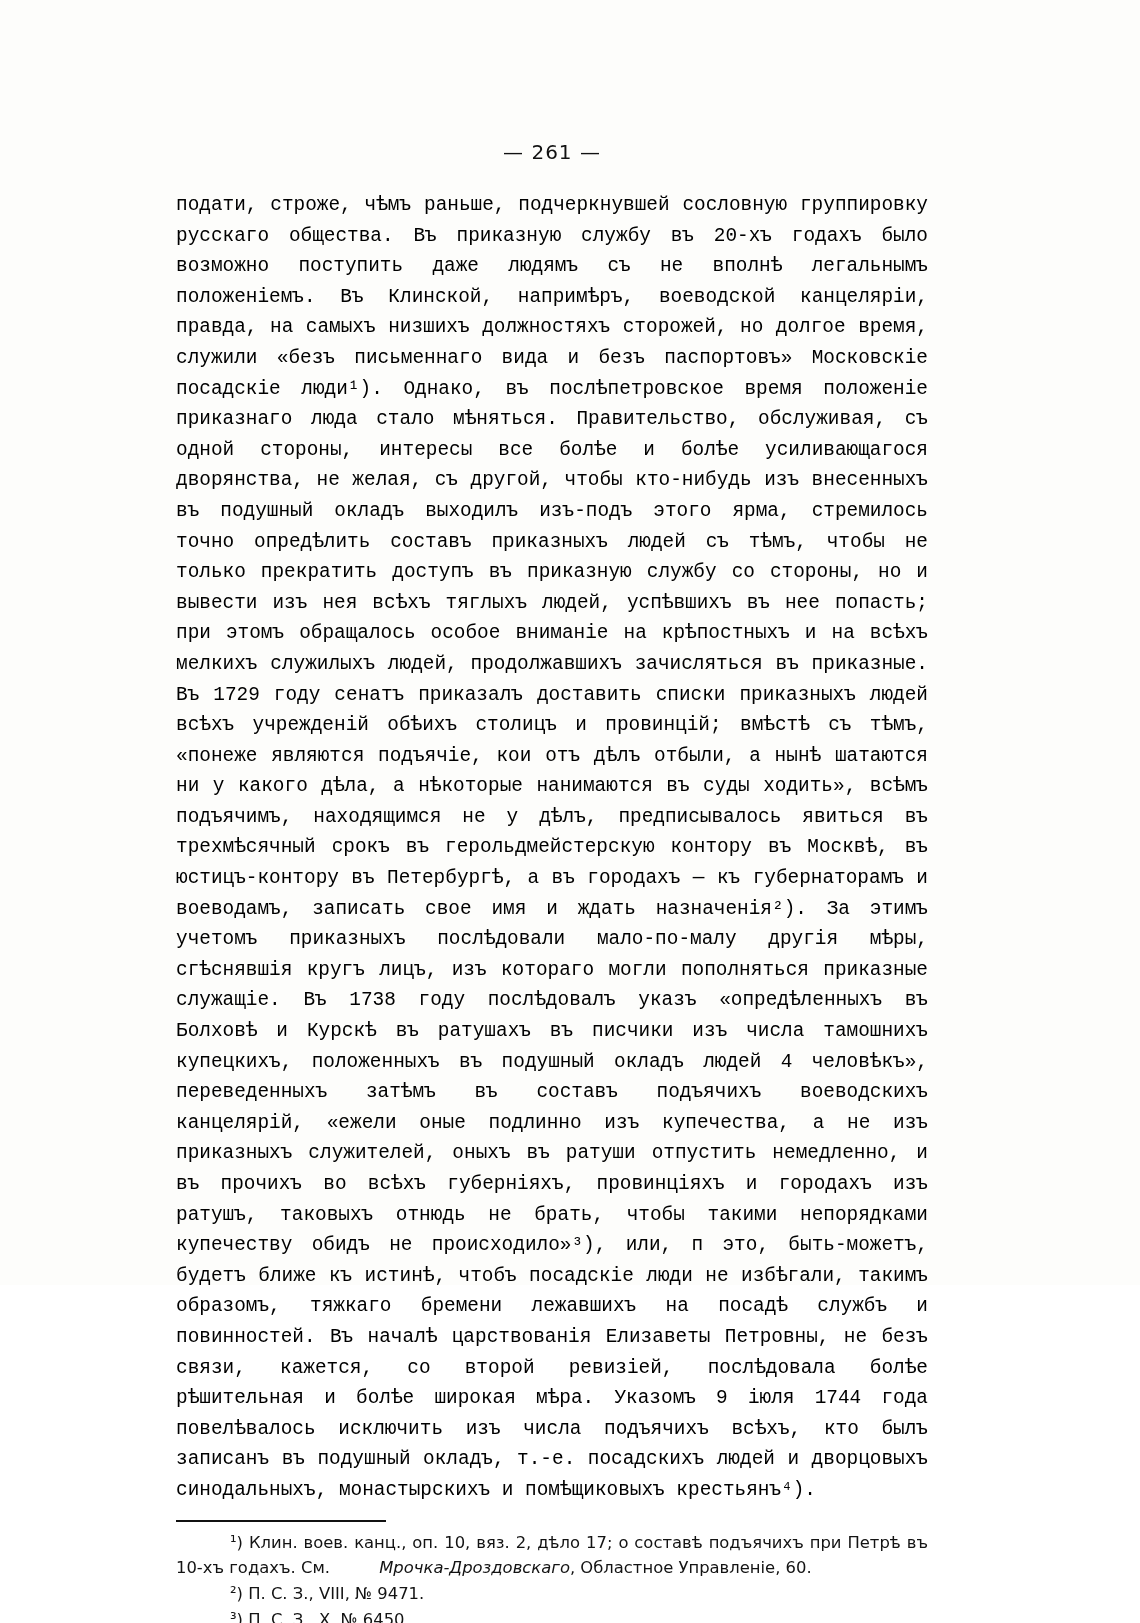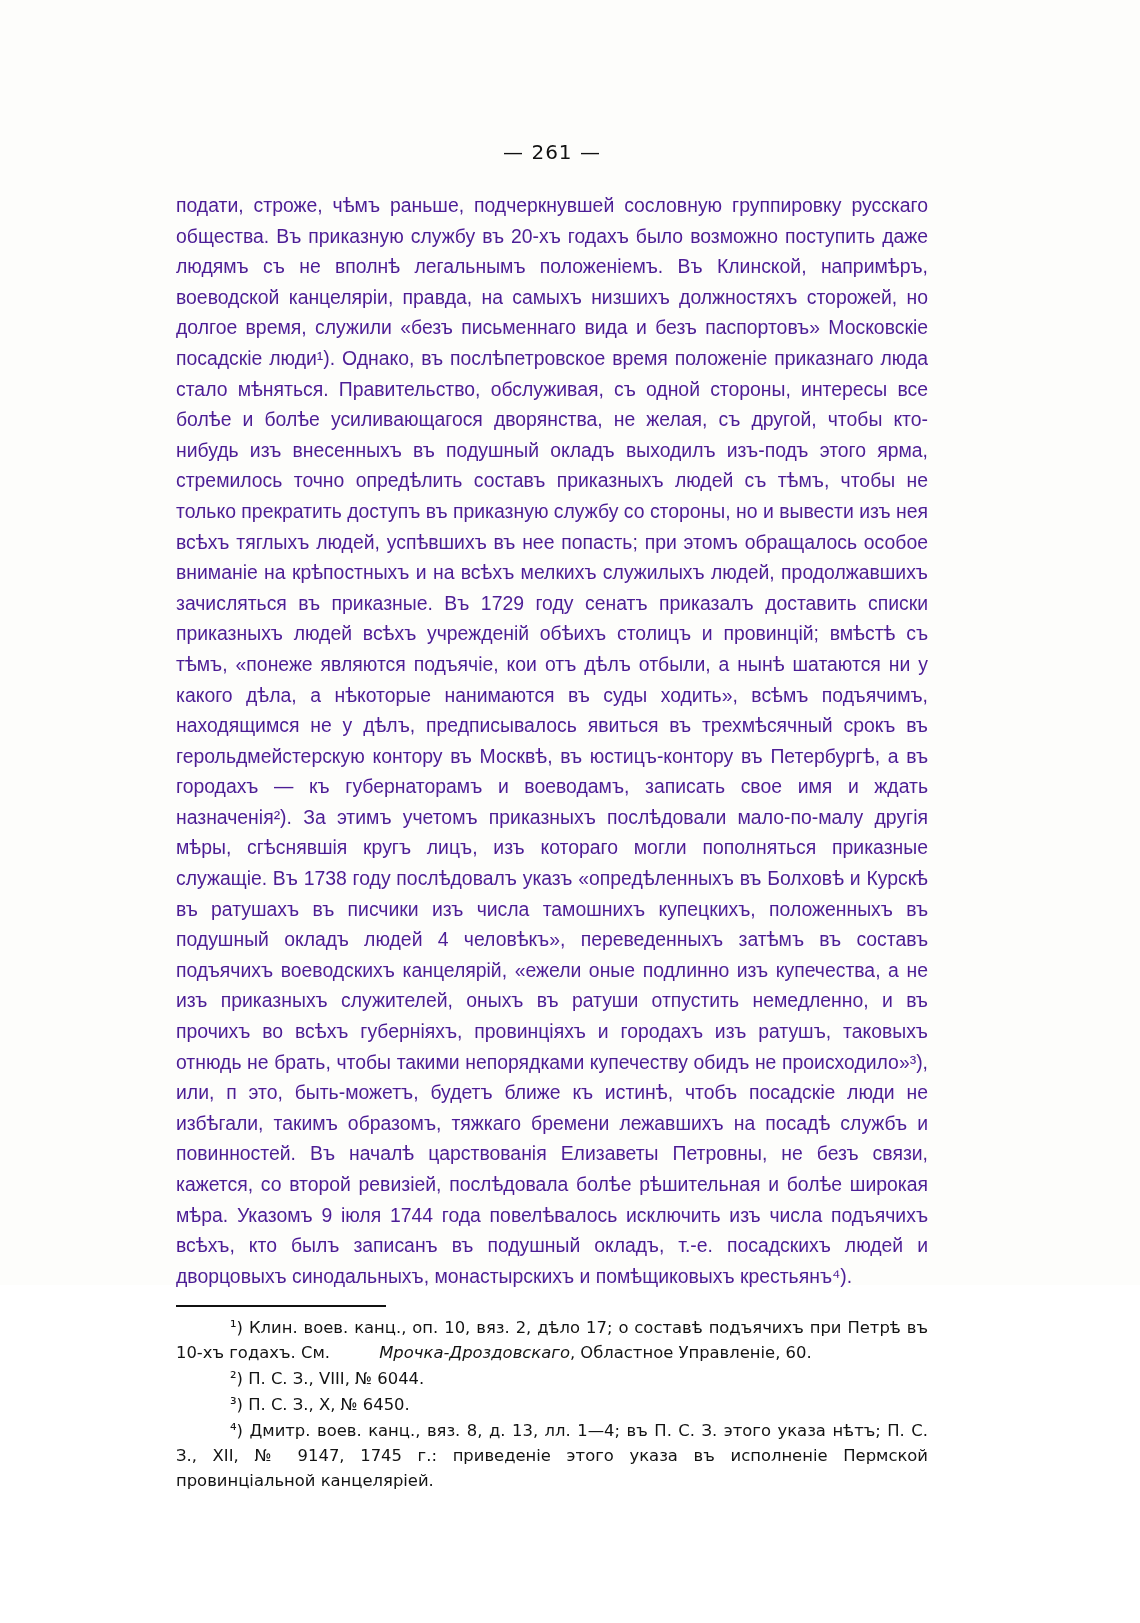--- a/index.html
+++ b/index.html
@@ -35,22 +35,22 @@
     margin-bottom: 26px;
     color: #111;
     font-family: "DejaVu Sans", sans-serif;
     font-weight: 400;
   }
   .body-text {
     font-size: 19.4px;
     line-height: 30.6px;
     text-align: justify;
     text-justify: inter-word;
-    color: #4c1d95;
-    font-family: Liberation Sans, sans-serif;
+    color: #000000;
+    font-family: Liberation Mono, monospace;
     hyphens: manual;
   }
   .body-text p {
     margin: 0;
     text-indent: 0;
   }
   .footnote-rule {
     margin-top: 14px;
     margin-bottom: 8px;
     width: 210px;
@@ -91,21 +91,21 @@
 
     <div class="footnote-rule"></div>
 
     <div class="footnotes">
 
       <p class="fn">
         <span class="fn-indent"></span><span>¹)</span><span> Клин. воев. канц., оп. 10, вяз. 2, дѣло 17; о составѣ подъячихъ при Петрѣ въ 10-хъ годахъ. См. </span><span class="ital">Мрочка-Дроздовскаго</span><span>, Областное Управленіе, 60.</span>
       </p>
 
       <p class="fn">
-        <span class="fn-indent"></span><span>²)</span><span> П. С. З., VIII, № 6044.</span>
+        <span class="fn-indent"></span><span>²)</span><span> П. С. З., VIII, № 9471.</span>
       </p>
 
       <p class="fn">
         <span class="fn-indent"></span><span>³)</span><span> П. С. З., X, № 6450.</span>
       </p>
 
       <p class="fn">
         <span class="fn-indent"></span><span>⁴)</span><span> Дмитр. воев. канц., вяз. 8, д. 13, лл. 1—4; въ П. С. З. этого указа нѣтъ; П. С. З., XII, № 9147, 1745 г.: приведеніе этого указа въ исполненіе Пермской провинціальной канцеляріей.</span>
       </p>
 

